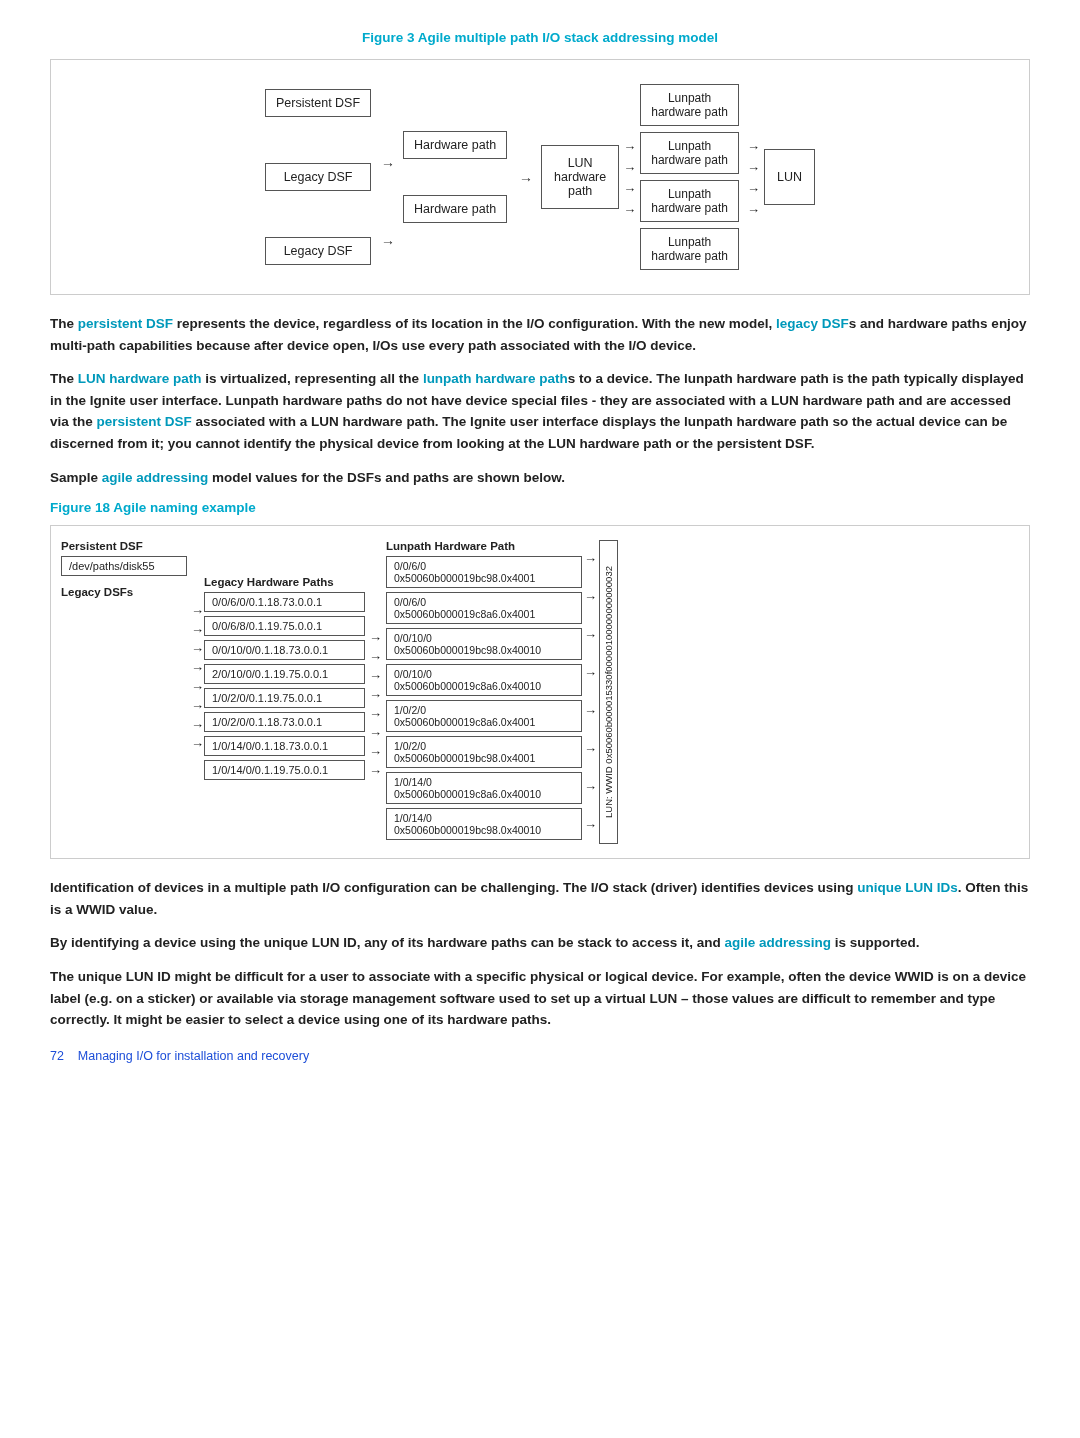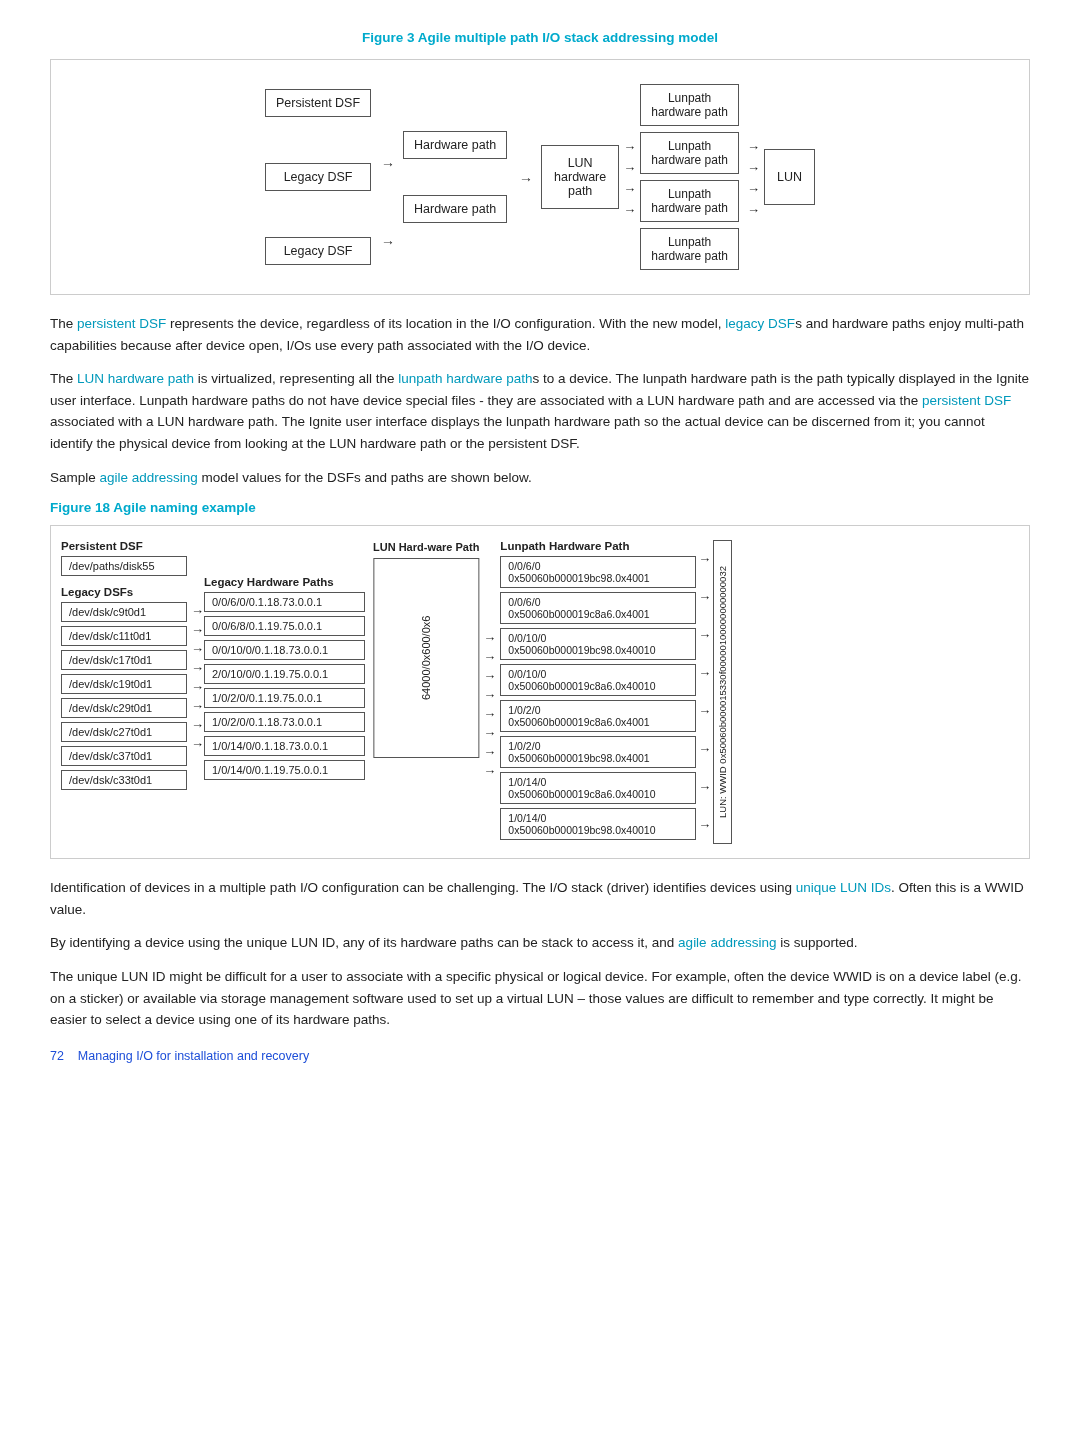--- a/index.html
+++ b/index.html
@@ -39,20 +39,21 @@
       font-size: 14px;
       color: #333;
       padding: 0 4px;
     }
     
     .prose {
       font-size: 13.5px;
       line-height: 1.6;
       margin-bottom: 12px;
       color: #222;
+      font-weight: bold;
     }
     .link { color: #0099bb; text-decoration: none; }
     
     .fig18-wrap {
       border: 1px solid #ccc;
       padding: 14px 10px;
       margin-bottom: 18px;
       overflow-x: auto;
     }
     .fig18-box {
@@ -208,30 +209,20 @@
 
 
 <div class="fig18-wrap">
   <div style="display:flex;gap:0;align-items:flex-start;">
 
     <div style="min-width:130px;padding-right:4px;">
       <div style="font-size:11.5px;font-weight:bold;margin-bottom:4px;">Persistent DSF</div>
       <div class="fig18-box">/dev/paths/disk55</div>
       <div style="height:6px;"></div>
       <div style="font-size:11.5px;font-weight:bold;margin-bottom:4px;">Legacy DSFs</div>
-      <div id="legacy-dsf-col">
-          <div class="fig18-box">/dev/dsk/c9t0d1</div>
-          <div class="fig18-box">/dev/dsk/c11t0d1</div>
-          <div class="fig18-box">/dev/dsk/c17t0d1</div>
-          <div class="fig18-box">/dev/dsk/c19t0d1</div>
-          <div class="fig18-box">/dev/dsk/c29t0d1</div>
-          <div class="fig18-box">/dev/dsk/c27t0d1</div>
-          <div class="fig18-box">/dev/dsk/c37t0d1</div>
-          <div class="fig18-box">/dev/dsk/c33t0d1</div>
-        </div>
     </div>
 
     <div style="display:flex;flex-direction:column;padding-top:62px;gap:4px;">
       <div id="legacy-dsf-arrows">
           <div style="font-size: 13px; margin-bottom: 4px;">→</div>
           <div style="font-size: 13px; margin-bottom: 4px;">→</div>
           <div style="font-size: 13px; margin-bottom: 4px;">→</div>
           <div style="font-size: 13px; margin-bottom: 4px;">→</div>
           <div style="font-size: 13px; margin-bottom: 4px;">→</div>
           <div style="font-size: 13px; margin-bottom: 4px;">→</div>
@@ -247,24 +238,20 @@
           <div class="fig18-box">0/0/6/8/0.1.19.75.0.0.1</div>
           <div class="fig18-box">0/0/10/0/0.1.18.73.0.0.1</div>
           <div class="fig18-box">2/0/10/0/0.1.19.75.0.0.1</div>
           <div class="fig18-box">1/0/2/0/0.1.19.75.0.0.1</div>
           <div class="fig18-box">1/0/2/0/0.1.18.73.0.0.1</div>
           <div class="fig18-box">1/0/14/0/0.1.18.73.0.0.1</div>
           <div class="fig18-box">1/0/14/0/0.1.19.75.0.0.1</div>
         </div>
     </div>
 
-    <div style="display:flex;flex-direction:column;align-items:center;padding:0 4px;">
-      <div style="font-size:11px;font-weight:bold;text-align:center;margin-bottom:4px;line-height:1.3;">LUN Hard-ware Path</div>
-      <div class="fig18-center-box">64000/0x600/0x6</div>
-    </div>
 
     <div style="display:flex;flex-direction:column;justify-content:space-around;align-self:stretch;padding-top:30px;padding-bottom:4px;">
       <div id="lun-arrows">
           <div style="font-size: 13px; margin-bottom: 4px;">→</div>
           <div style="font-size: 13px; margin-bottom: 4px;">→</div>
           <div style="font-size: 13px; margin-bottom: 4px;">→</div>
           <div style="font-size: 13px; margin-bottom: 4px;">→</div>
           <div style="font-size: 13px; margin-bottom: 4px;">→</div>
           <div style="font-size: 13px; margin-bottom: 4px;">→</div>
           <div style="font-size: 13px; margin-bottom: 4px;">→</div>

